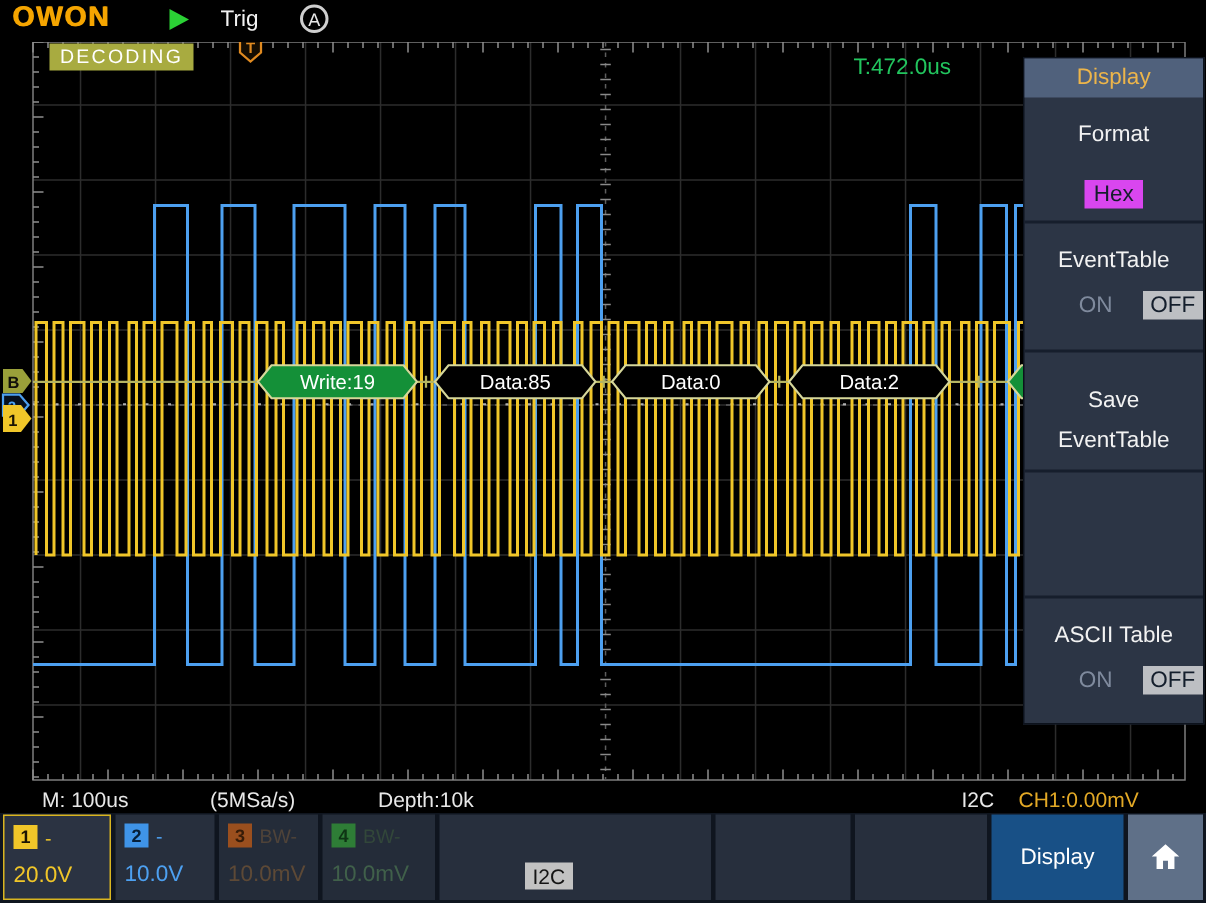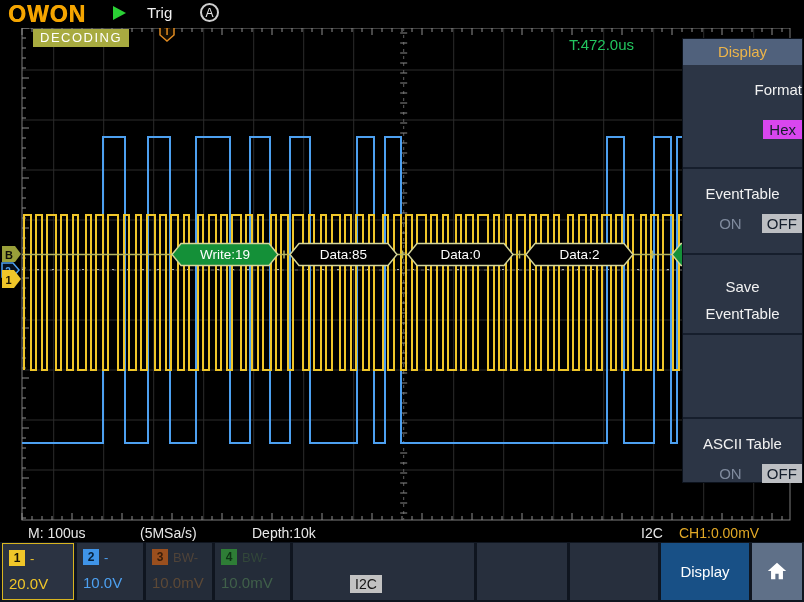--- a/index.html
+++ b/index.html
@@ -3,21 +3,21 @@
 <meta charset="utf-8">
 <style>
   * { margin:0; padding:0; box-sizing:border-box; }
   html,body { background:#222; }
   .screen {
     position:relative; width:804px; height:602px; overflow:hidden;
     background:#000; font-family:"Liberation Sans","DejaVu Sans",sans-serif;
   }
   
   .topbar { position:absolute; left:0; top:0; width:804px; height:28px; background:#000; z-index:6; }
-  .logo { position:absolute; left:8px; top:1px; font-size:23px; font-weight:bold; letter-spacing:1px;
+  .logo { position:absolute; left:8px; top:1px; font-size:19px; font-weight:bold; letter-spacing:1px;
           color:#f5a500; text-shadow:0.6px 0 0 #f5a500; }
   .play-icon { position:absolute; left:113px; top:6px; width:0; height:0;
           border-left:13px solid #2bd135; border-top:7px solid transparent; border-bottom:7px solid transparent; }
   .trig-label { position:absolute; left:147px; top:4px; font-size:15px; color:#f2f2f2; }
   .auto-circ { position:absolute; left:200px; top:3px; width:19px; height:19px; border:2px solid #cfcfcf;
           border-radius:50%; color:#e6e6e6; font-size:12px; line-height:16px; text-align:center; }
   .trig-time { position:absolute; left:569px; top:4px; font-size:15px; color:#22c55e;margin-top:32px; }
   
   #plot { position:absolute; left:0; top:0; z-index:1; }
   .decoding-badge { position:absolute; left:33px; top:29px; z-index:3; background:#a8ab40; color:#fff;
@@ -396,21 +396,21 @@
     <div class="play-icon"></div>
     <div class="trig-label">Trig</div>
     <div class="auto-circ">A</div>
     <div class="trig-time">T:472.0us</div>
   </div>
 
   <div class="decoding-badge">DECODING</div>
 
   <div class="menu">
     <div class="menu-header">Display</div>
-    <div class="menu-sec" style="height:104px;text-align:right;">
+    <div class="menu-sec" style="height:84px;">
       <div class="sec-label">Format</div>
       <div class="sec-value">Hex</div>
     </div>
     <div class="menu-sec" style="height:86px;">
       <div class="sec-label">EventTable</div>
       <div class="toggle-row">
         <span class="tg-on">ON</span>
         <span class="tg-off">OFF</span>
       </div>
     </div>

